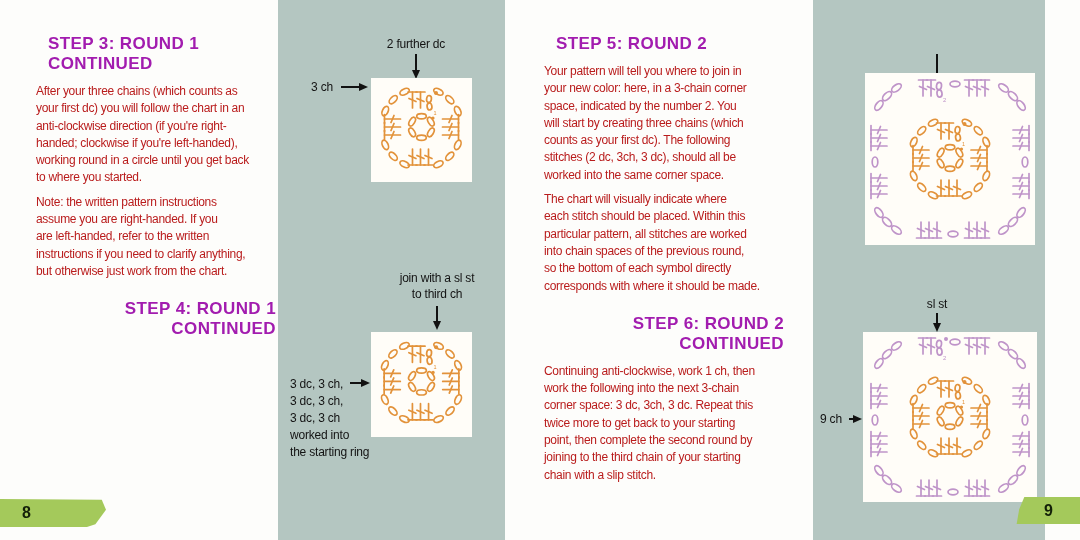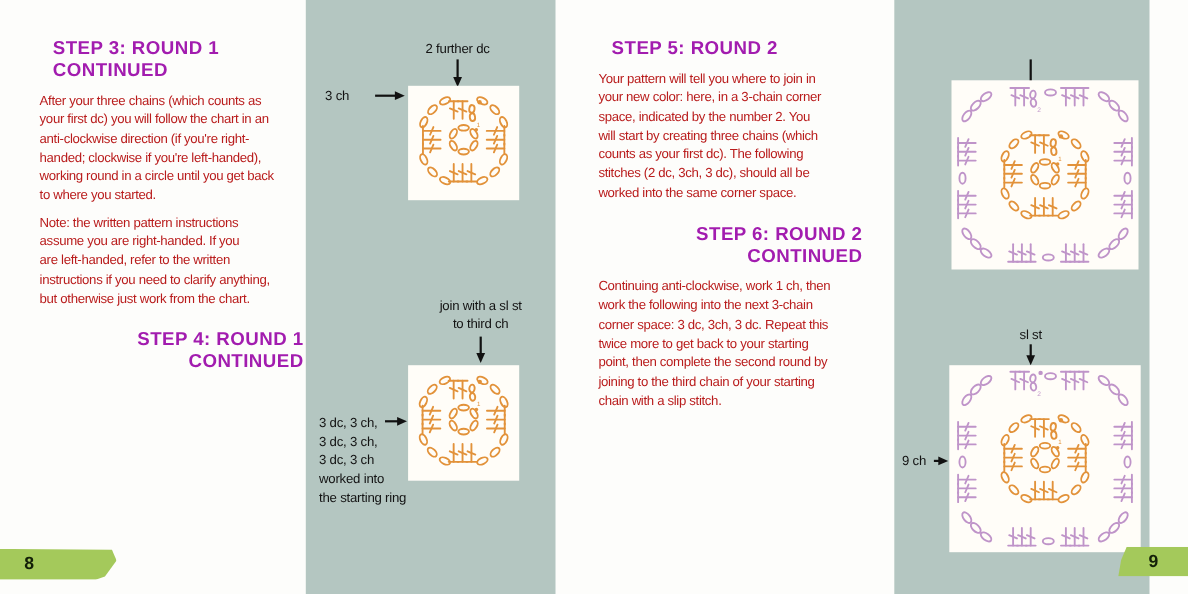--- a/index.html
+++ b/index.html
@@ -11,21 +11,21 @@
   .textcol{position:absolute;top:34px;width:240px;}
   .textcol.left{left:36px;}
   .textcol.right{left:544px;}
   h2.step{font-size:17px;font-weight:800;letter-spacing:.4px;margin:0 0 9px 12px;color:#a21caf;}
   h2.step.second{margin-top:19px;text-align:right;}
   .textcol p{font-size:12px;line-height:17.3px;letter-spacing:-.3px;margin:0 0 7px 0;
              white-space:pre-line;color:#b91c1c;}
   .lbl{position:absolute;font-size:12px;letter-spacing:-.2px;color:#131313;white-space:pre-line;
        line-height:16px;}
   .lbl.center{text-align:center;}
-  .lbl.right{text-align:center;}
+  .lbl.right{text-align:right;}
   .dbox{position:absolute;background:var(--box,#fffdf8);}
   .dbox svg{display:block;width:100%;height:100%;}
   
   .arrow-v{position:absolute;width:0;border-left:2px solid #111;}
   .arrow-v::after{content:'';position:absolute;left:-5px;bottom:-8px;
     border:4px solid transparent;border-top:9px solid #111;}
   .arrow-h{position:absolute;height:0;border-top:2px solid #111;}
   .arrow-h::after{content:'';position:absolute;top:-5px;right:-8px;
     border:4px solid transparent;border-left:9px solid #111;}
   
@@ -62,20 +62,26 @@
 
   <section class="textcol right">
     <h2 class="step">STEP 5: ROUND 2</h2>
     <p>Your pattern will tell you where to join in
 your new color: here, in a 3-chain corner
 space, indicated by the number 2. You
 will start by creating three chains (which
 counts as your first dc). The following
 stitches (2 dc, 3ch, 3 dc), should all be
 worked into the same corner space.</p>
+    <p>The chart will visually indicate where
+each stitch should be placed. Within this
+particular pattern, all stitches are worked
+into chain spaces of the previous round,
+so the bottom of each symbol directly
+corresponds with where it should be made.</p>
     <h2 class="step second">STEP 6: ROUND 2 CONTINUED</h2>
     <p>Continuing anti-clockwise, work 1 ch, then
 work the following into the next 3-chain
 corner space: 3 dc, 3ch, 3 dc. Repeat this
 twice more to get back to your starting
 point, then complete the second round by
 joining to the third chain of your starting
 chain with a slip stitch.</p>
   </section>
 

